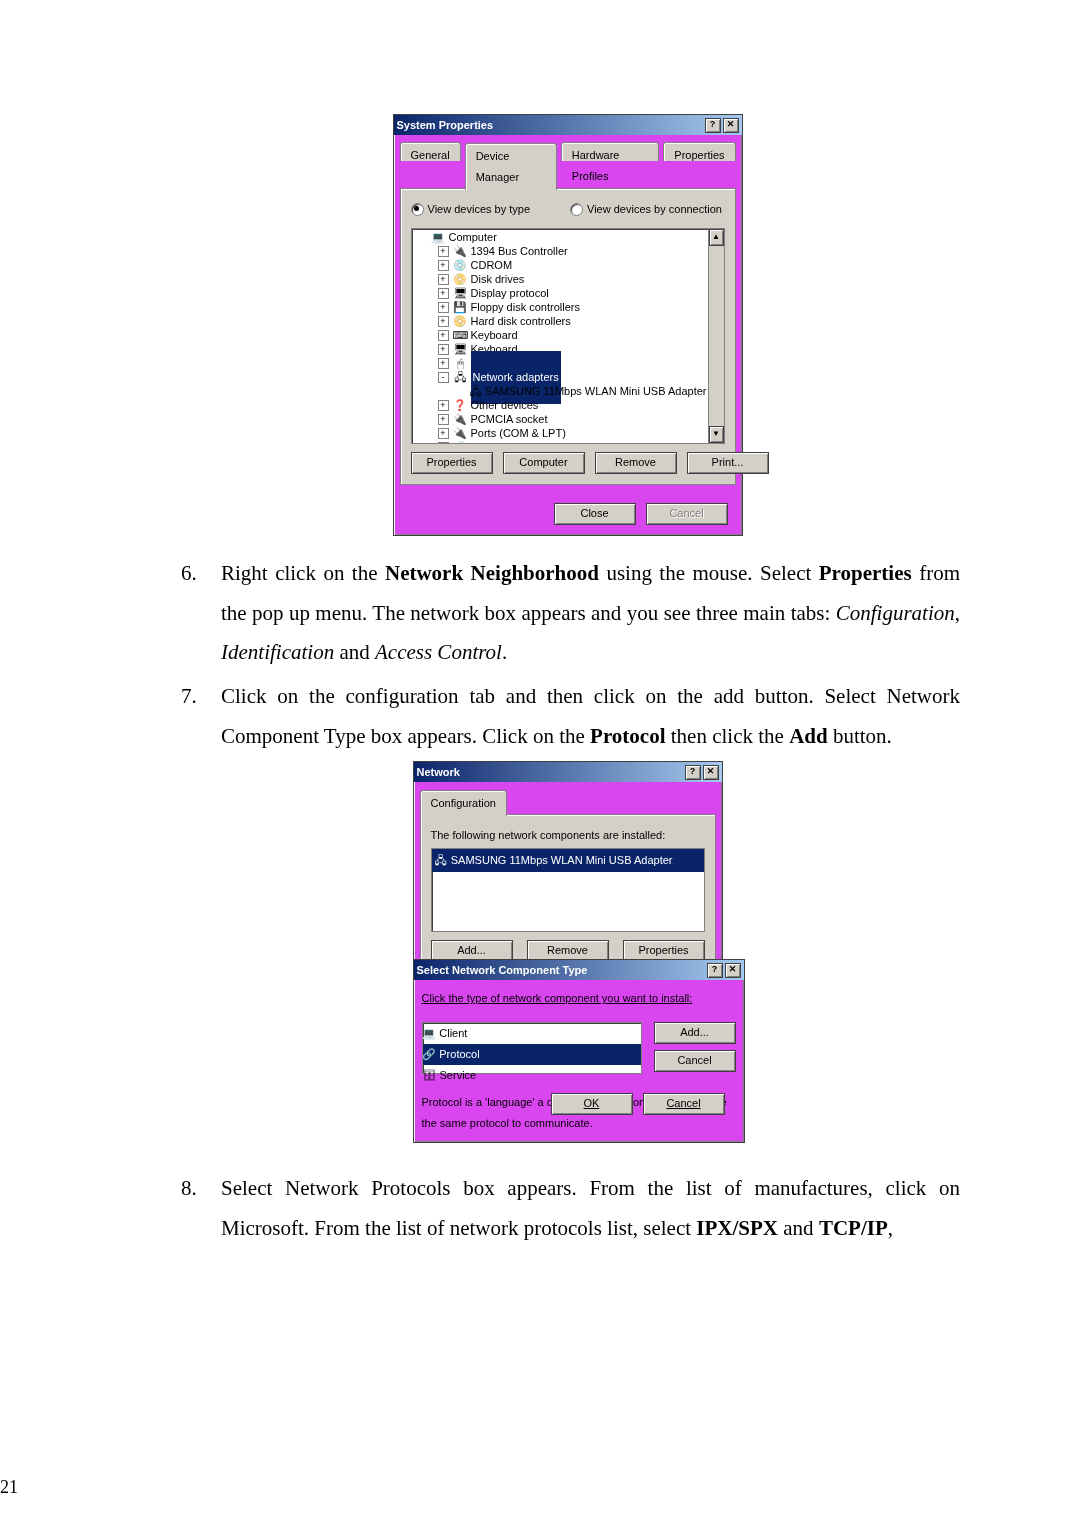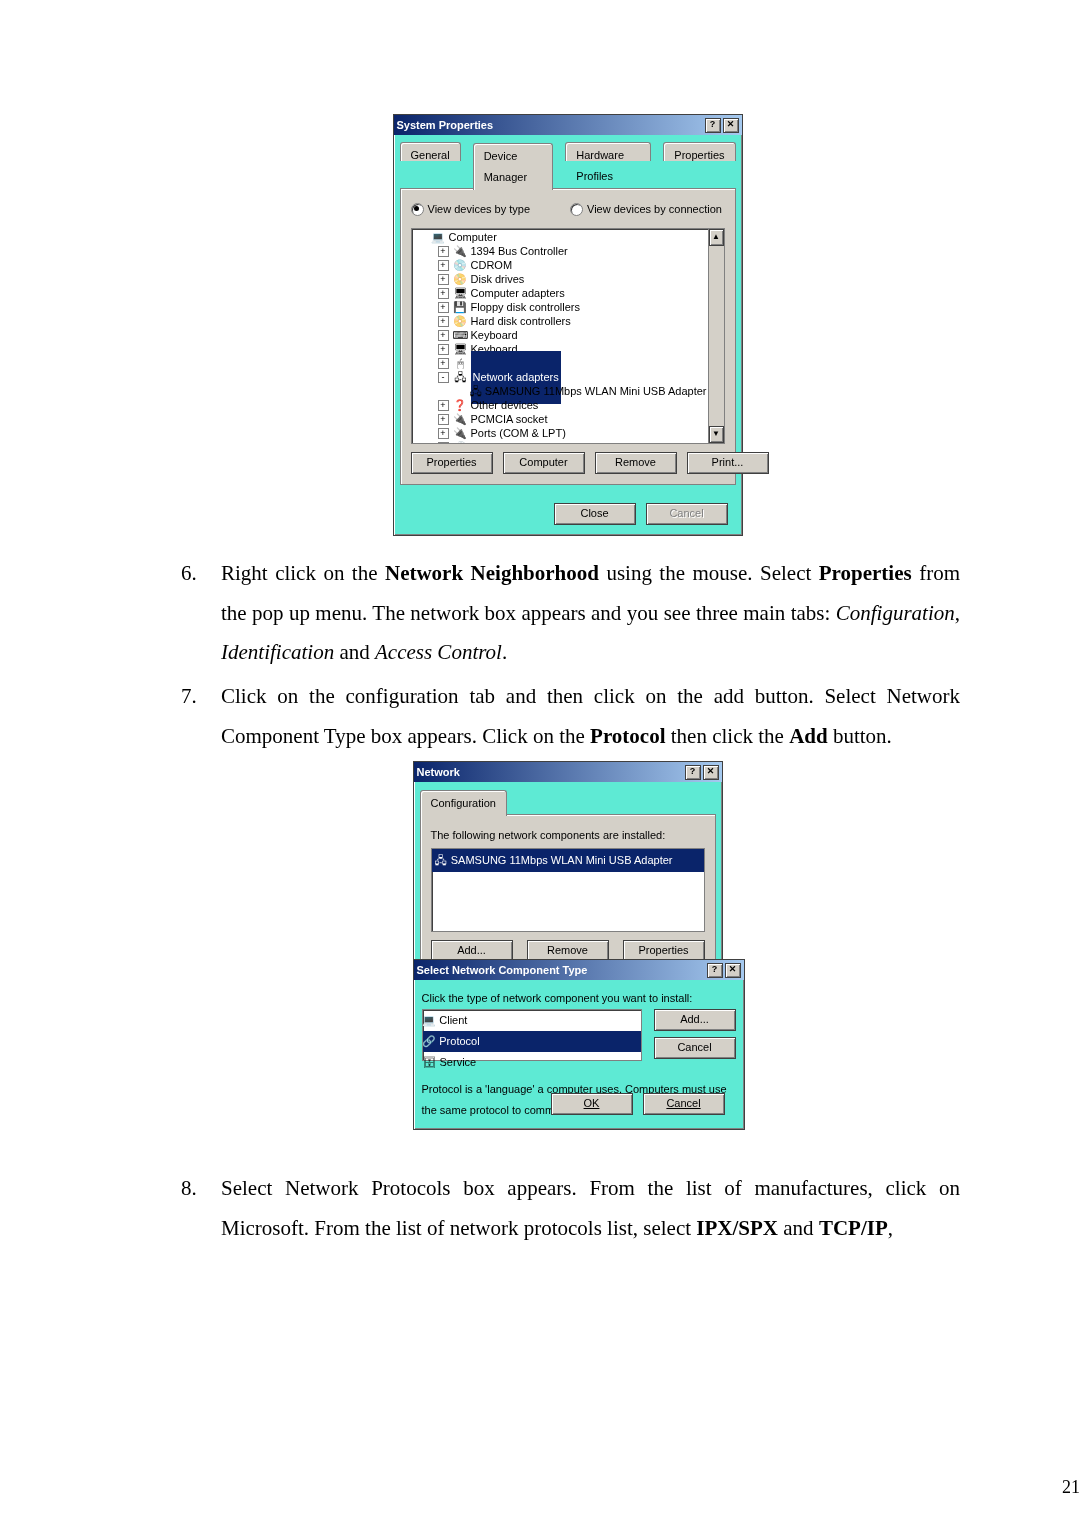--- a/index.html
+++ b/index.html
@@ -47,28 +47,28 @@
   }
   ol.numbered > li .litext {
     flex: 1;
     text-align: justify;
   }
   .page-number {
     position: absolute;
     bottom: 24px;
     left: 0;
     width: 100%;
-    text-align: right;
+    text-align: left;
     font-size: 18px;
   }
   
   .dialog {
     font-family: Tahoma, Arial, sans-serif;
     font-size: 11px;
-    background: #5eead4;
+    background: #d946ef;
     border: 1px solid #404040;
     box-shadow: inset 1px 1px 0 #fff, inset -1px -1px 0 #808080;
     color: #000;
   }
   .titlebar {
     background: linear-gradient(to right, #0a246a, #a6caf0);
     color: #fff;
     font-weight: bold;
     padding: 2px 3px;
     display: flex;
@@ -88,21 +88,21 @@
     box-shadow: inset 1px 1px 0 #fff, inset -1px -1px 0 #808080;
     font-size: 9px;
     line-height: 11px;
     text-align: center;
     color: #000;
     font-weight: bold;
   }
   .tabs {
     display: flex;
     padding: 6px 6px 0 6px;
-    gap: 12px;
+    gap: 4px;
     position: relative;
   }
   .tab {
     padding: 2px 10px;
     border: 1px solid #808080;
     border-bottom: none;
     background: #d4d0c8;
     box-shadow: inset 1px 1px 0 #fff;
     border-top-left-radius: 3px;
     border-top-right-radius: 3px;
@@ -358,21 +358,21 @@
                 <span>CDROM</span>
               </li>
               <li class="indent1">
                 <span class="exp">+</span>
                 <span class="ico">📀</span>
                 <span>Disk drives</span>
               </li>
               <li class="indent1">
                 <span class="exp">+</span>
                 <span class="ico">🖥</span>
-                <span>Computer adapters</span>
+                <span>Display protocol</span>
               </li>
               <li class="indent1">
                 <span class="exp">+</span>
                 <span class="ico">💾</span>
                 <span>Floppy disk controllers</span>
               </li>
               <li class="indent1">
                 <span class="exp">+</span>
                 <span class="ico">📀</span>
                 <span>Hard disk controllers</span>
@@ -489,21 +489,21 @@
 
     <div class="dialog overlay-dlg">
       <div class="titlebar">
         <span>Select Network Component Type</span>
         <div class="tb-btns">
           <div class="tb-btn">?</div>
           <div class="tb-btn">✕</div>
         </div>
       </div>
       <div style="padding:8px;">
-        <div style="margin-bottom:0;">Click the type of network component you want to install:</div>
+        <div style="margin-bottom:13px;text-decoration:underline;">Click the type of network component you want to install:</div>
         <div class="row-between">
           <div class="ctype-box" style="flex:1;">
             <div class="li-item">
               <span class="ico">💻</span>
               <span>Client</span>
             </div>
             <div class="li-item hl">
               <span class="ico">🔗</span>
               <span>Protocol</span>
             </div>

